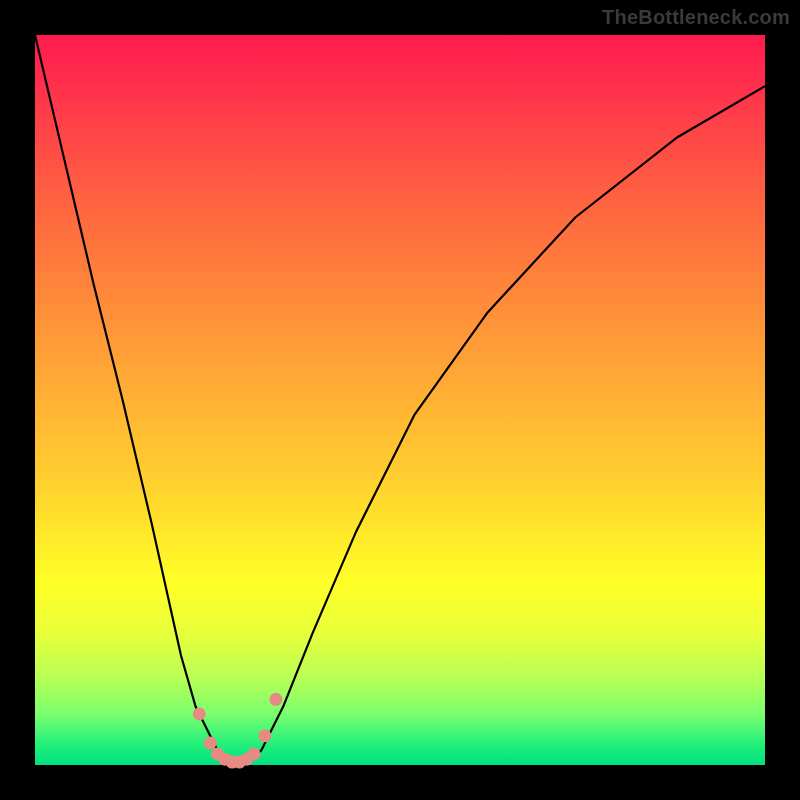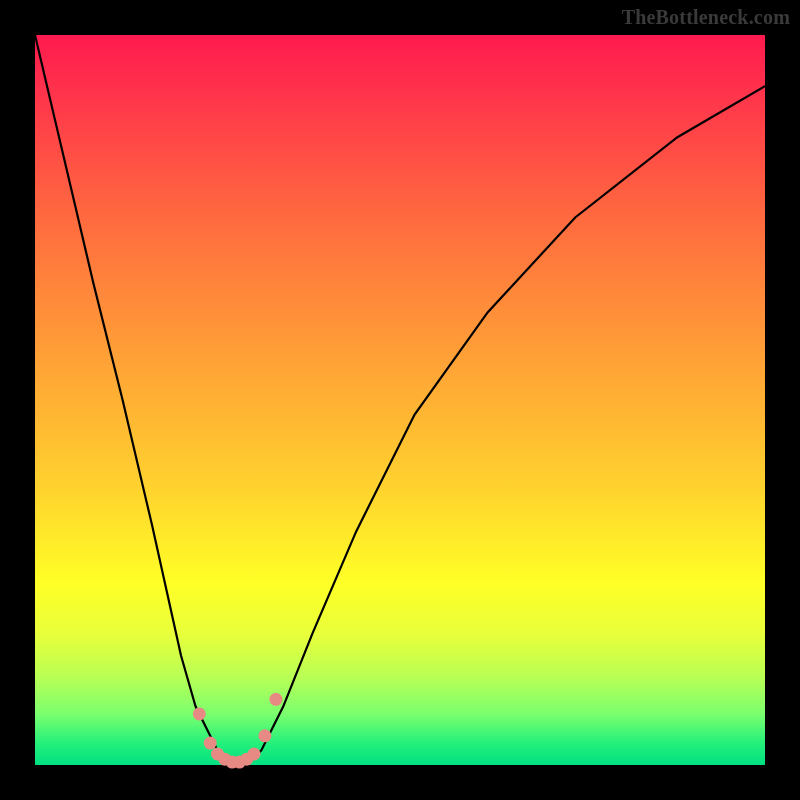--- a/index.html
+++ b/index.html
@@ -36,21 +36,20 @@
       #00e081 100%);
   }
   .watermark {
     position: absolute;
     top: 6px;
     right: 10px;
     font-size: 20px;
     font-weight: 600;
     color: #3a3a3a;
     letter-spacing: 0.2px;
-    font-family: Liberation Serif, serif;
   }
   svg.curve {
     position: absolute;
     left: 0;
     top: 0;
     width: 730px;
     height: 730px;
     overflow: visible;
   }
 </style>

